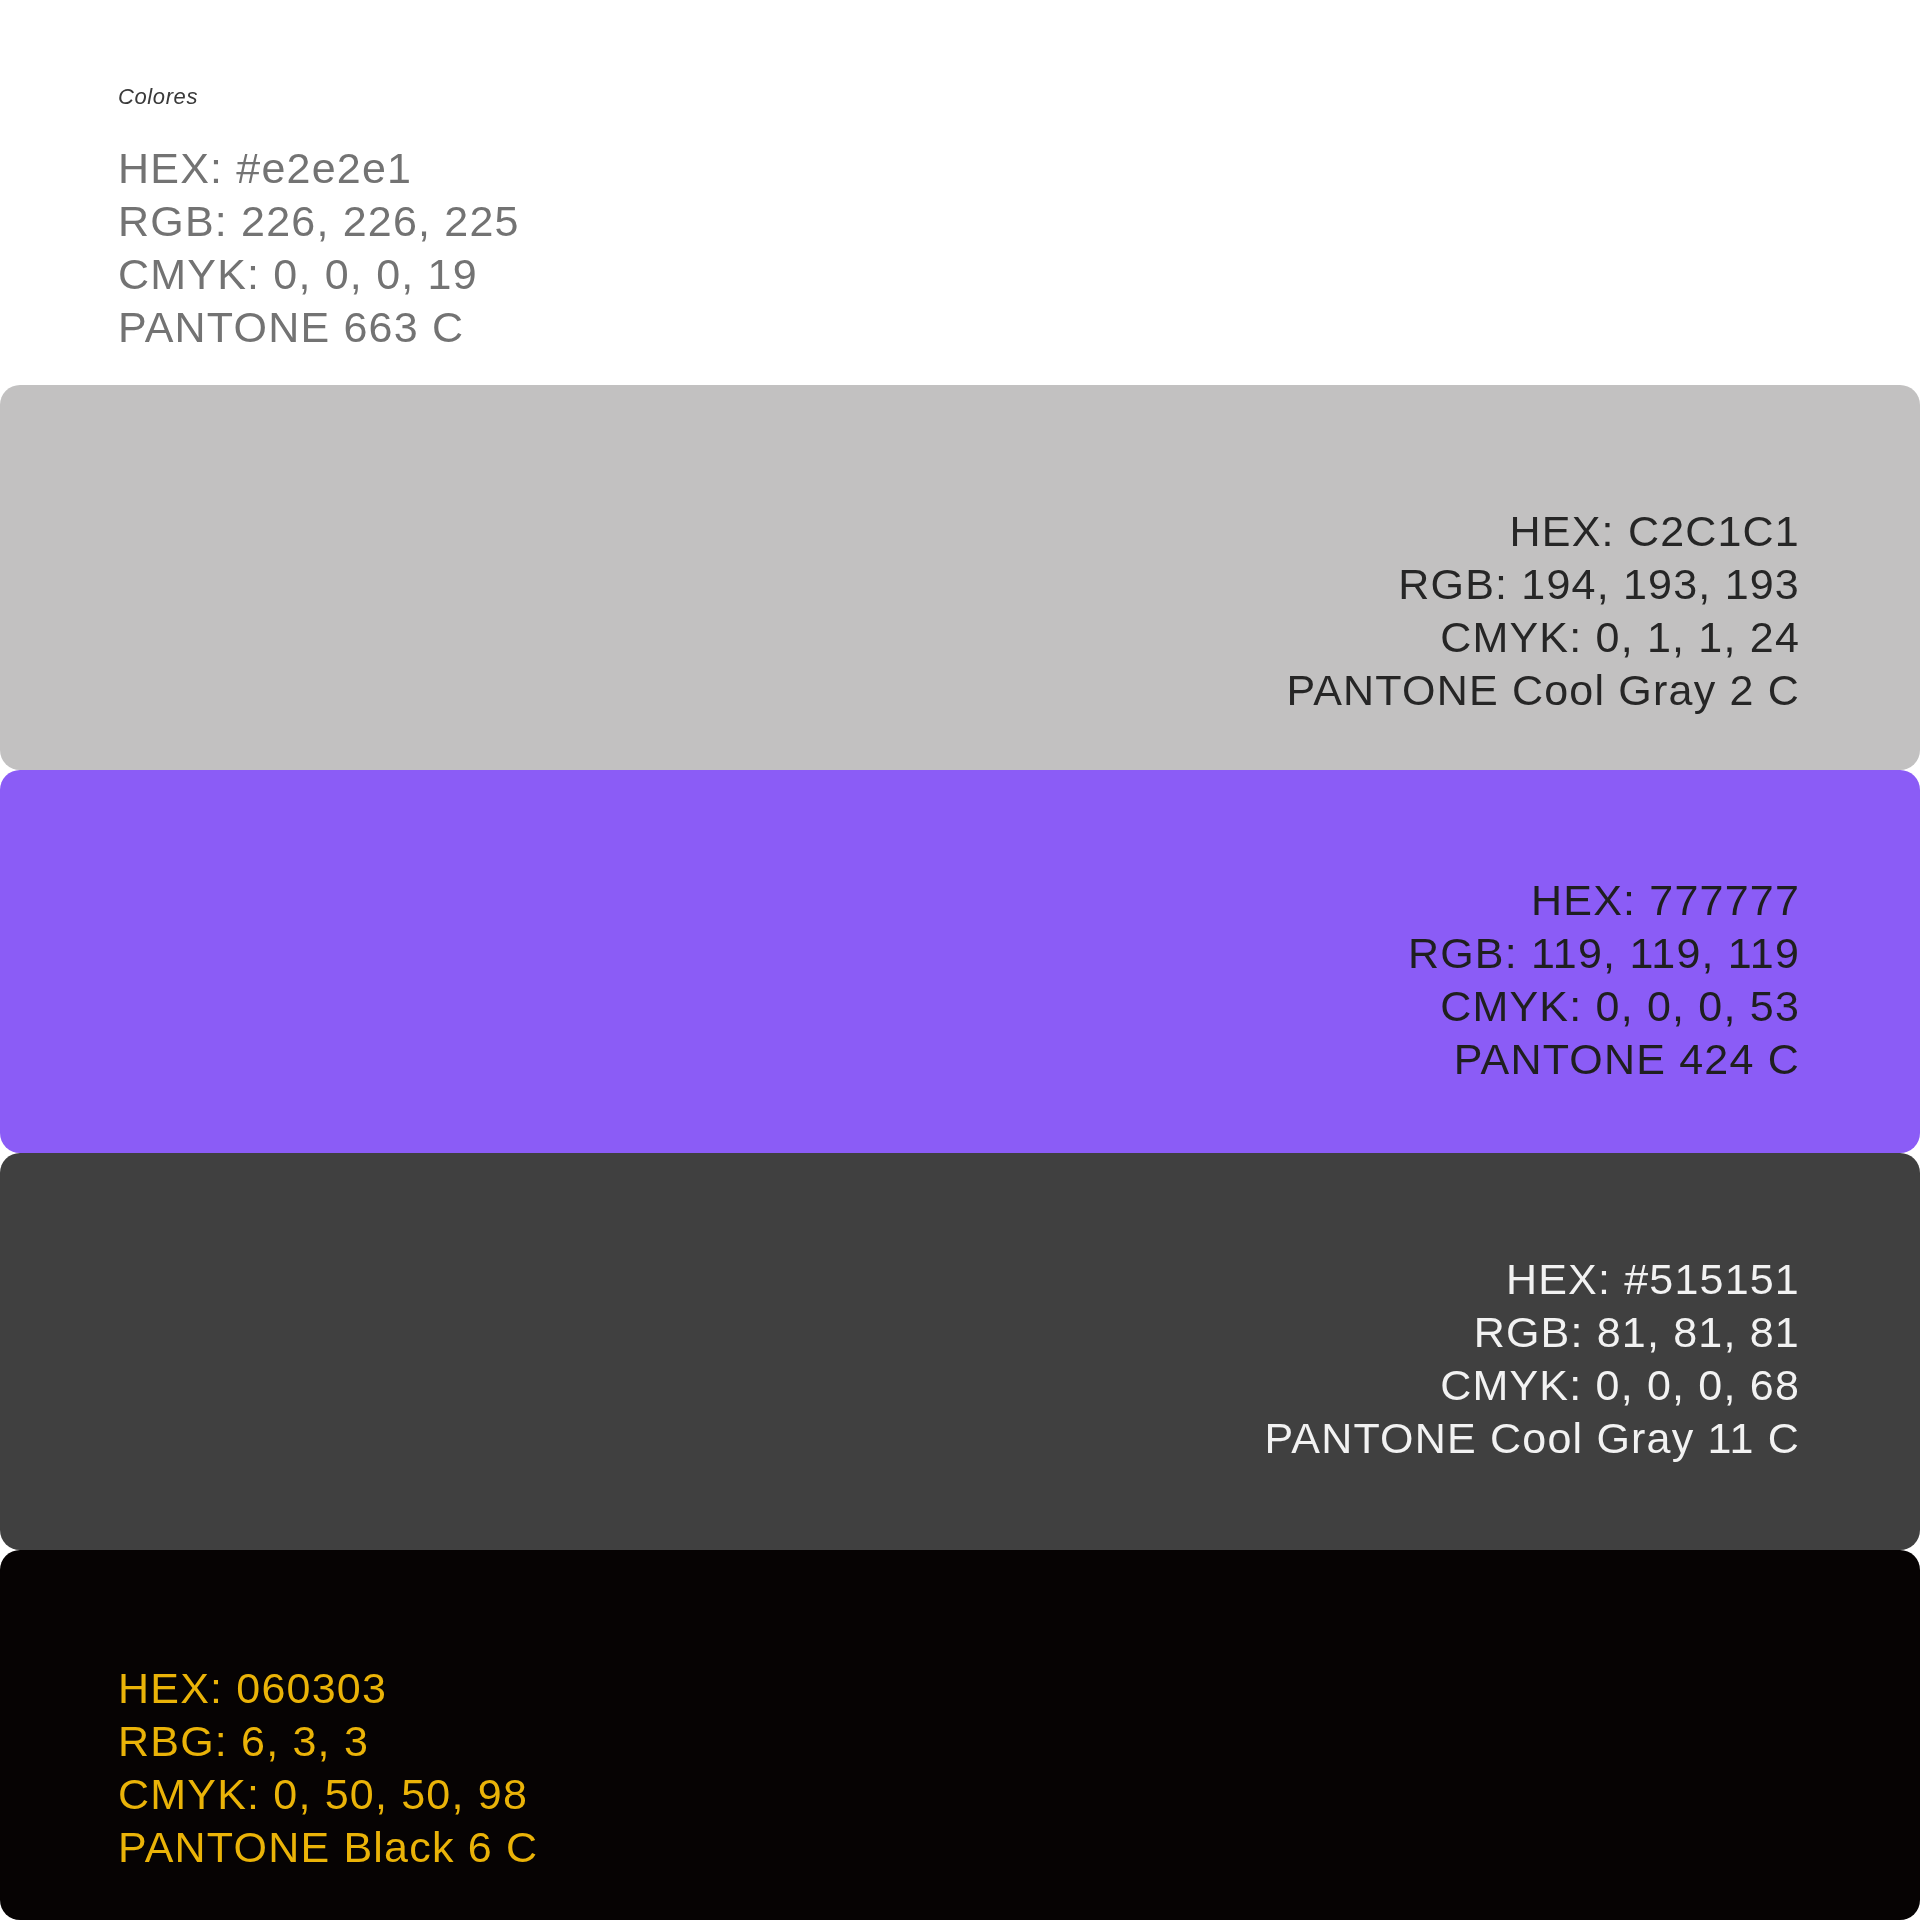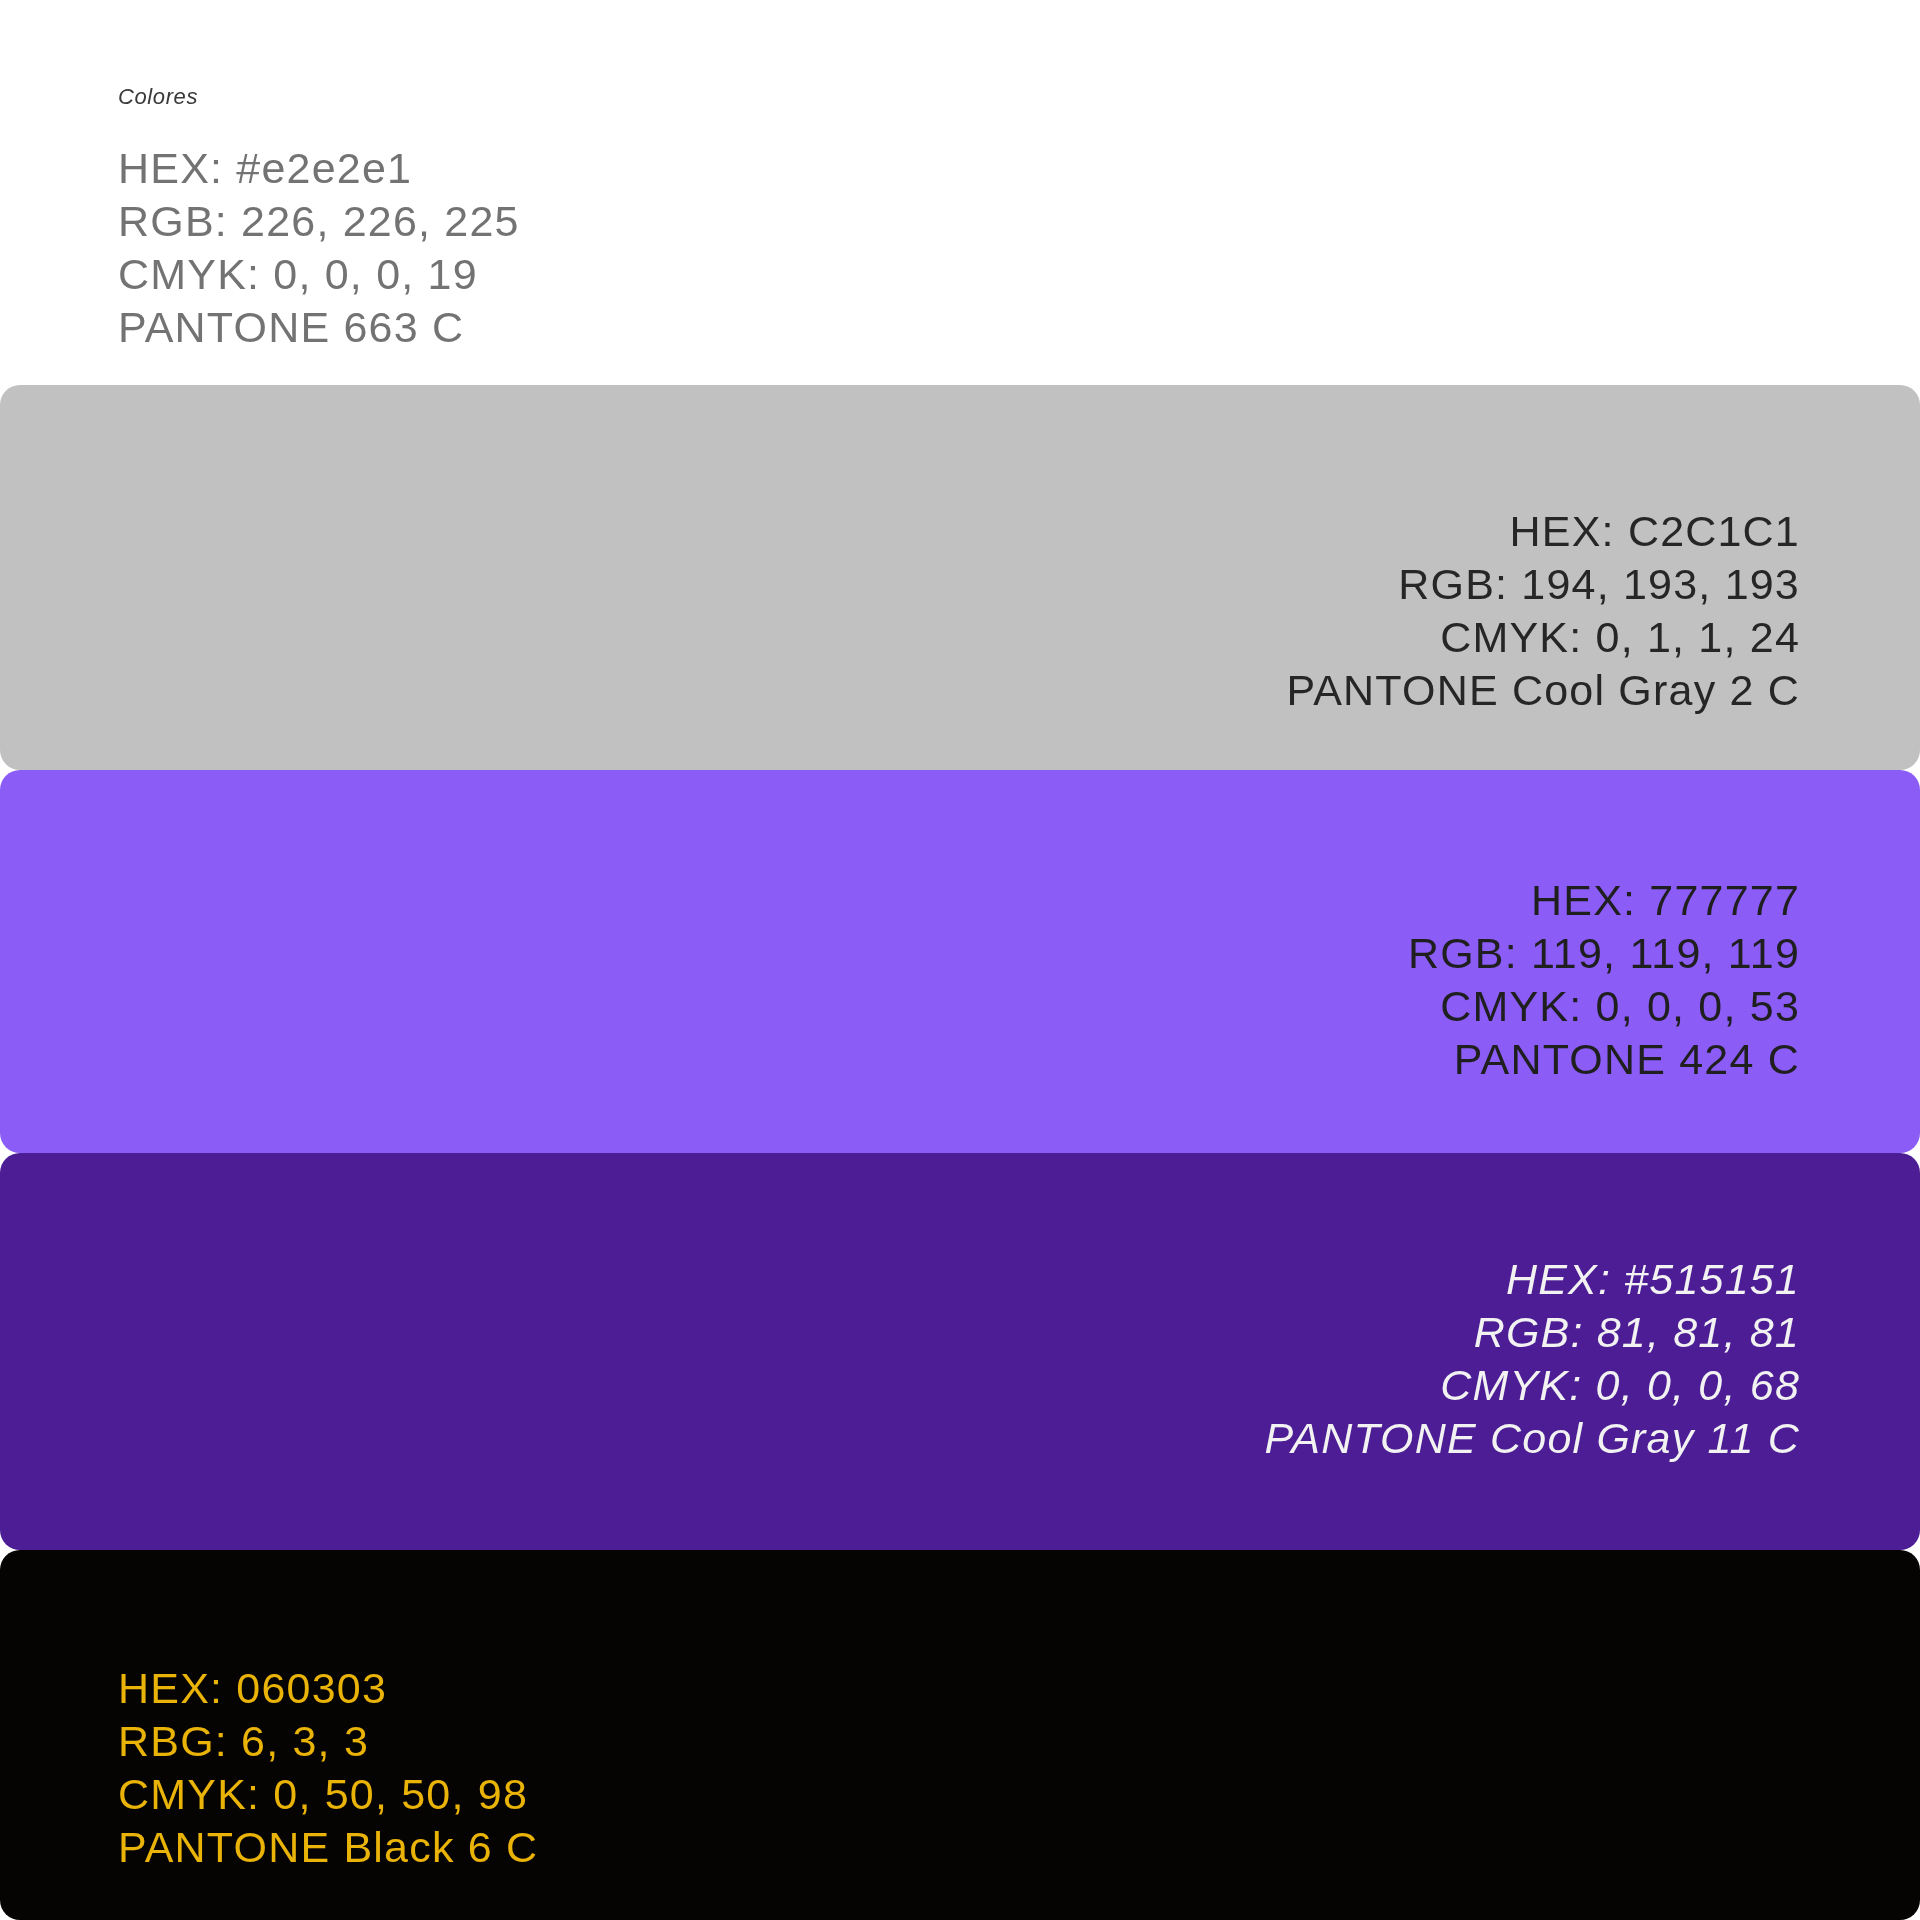--- a/index.html
+++ b/index.html
@@ -114,21 +114,21 @@
 
   <section class="swatch-band" id="band-3" style="background: #8b5cf6;">
     <div class="spec-block align-right" style="color: rgb(31, 31, 31);">
       <span class="spec-line">HEX: 777777</span>
       <span class="spec-line">RGB: 119, 119, 119</span>
       <span class="spec-line">CMYK: 0, 0, 0, 53</span>
       <span class="spec-line">PANTONE 424 C</span>
     </div>
   </section>
 
-  <section class="swatch-band" id="band-4" style="background: #4c1d95; font-style: italic;">
+  <section class="swatch-band" id="band-4" style="background: #404040;">
     <div class="spec-block align-right" style="color: rgb(242, 242, 242);">
       <span class="spec-line">HEX: #515151</span>
       <span class="spec-line">RGB: 81, 81, 81</span>
       <span class="spec-line">CMYK: 0, 0, 0, 68</span>
       <span class="spec-line">PANTONE Cool Gray 11 C</span>
     </div>
   </section>
 
   <section class="swatch-band" id="band-5" style="background: rgb(6, 3, 3);">
     <div class="spec-block align-left" style="color: #eab308;">

